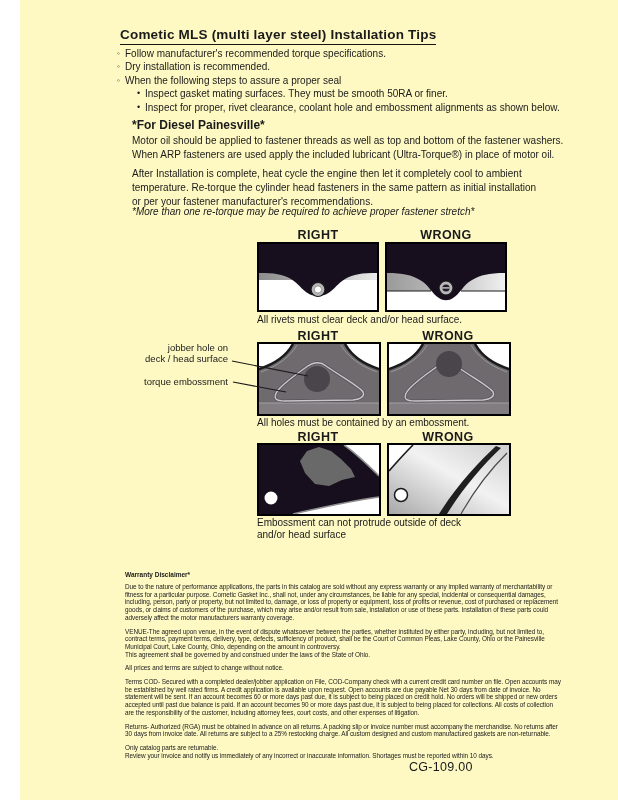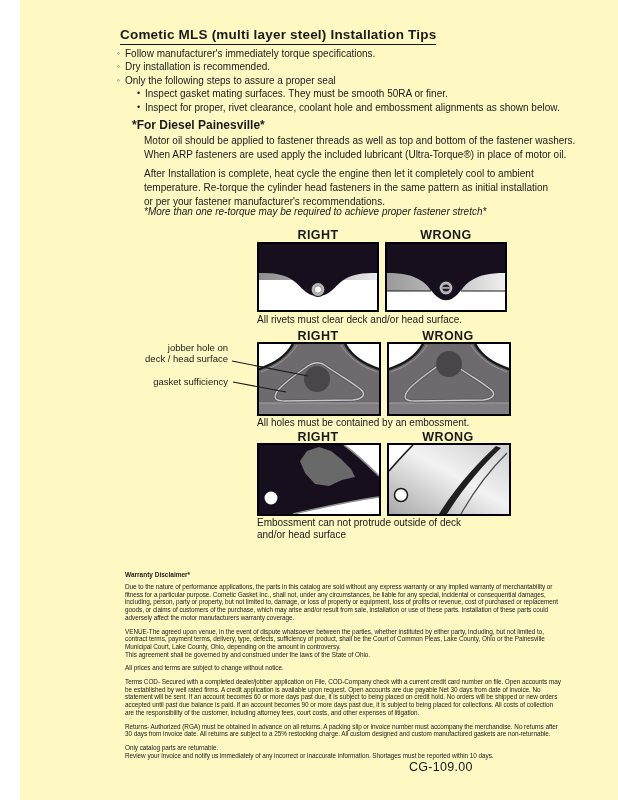--- a/index.html
+++ b/index.html
@@ -15,21 +15,21 @@
     border-bottom:1.6px solid #141414; padding-bottom:2px; display:inline-block;
   }
   .bullets { position:absolute; left:97px; top:47px; font-size:10px; line-height:13.4px; }
   .b-row { display:flex; }
   .b-row .glyph { width:7px; font-size:8px; line-height:13.4px; flex:none; }
   .b-row .b-text { padding-left:1px; }
   .b-row.sub { margin-left:20px; }
   .b-row.sub .glyph { font-size:9px; }
 
   .diesel-h { position:absolute; left:112px; top:118px; margin:0; font-size:12px; font-weight:bold; }
-  .body { position:absolute; left:124px; margin:0; font-size:10px; line-height:14px; }
+  .body { position:absolute; left:112px; margin:0; font-size:10px; line-height:14px; }
   .p1 { top:134px; }
   .p2 { top:167px; }
   .p3 { top:205px;font-style:italic; }
 
   .dg-label {
     position:absolute; width:122px; text-align:center;
     font-size:12.5px; font-weight:bold; letter-spacing:0.4px;
   }
   .dg-box { position:absolute; border:2px solid #000; display:block; background:#fff; }
   .dg-caption { position:absolute; font-size:10px; line-height:12px; }
@@ -49,29 +49,29 @@
 </head>
 <body>
 
 <div class="page">
 
   <h1 class="title">Cometic MLS (multi layer steel) Installation Tips</h1>
 
   <div class="bullets">
     <div class="b-row">
       <span class="glyph">◦</span>
-      <span class="b-text">Follow manufacturer's immediately torque specifications.</span>
+      <span class="b-text">Follow manufacturer's recommended torque specifications.</span>
     </div>
     <div class="b-row">
       <span class="glyph">◦</span>
       <span class="b-text">Dry installation is recommended.</span>
     </div>
     <div class="b-row">
       <span class="glyph">◦</span>
-      <span class="b-text">Only the following steps to assure a proper seal</span>
+      <span class="b-text">When the following steps to assure a proper seal</span>
     </div>
     <div class="b-row sub">
       <span class="glyph">•</span>
       <span class="b-text">Inspect gasket mating surfaces.  They must be smooth 50RA or finer.</span>
     </div>
     <div class="b-row sub">
       <span class="glyph">•</span>
       <span class="b-text">Inspect for proper, rivet clearance, coolant hole and embossment alignments as shown below.</span>
     </div>
   </div>
@@ -153,21 +153,21 @@
     <path d="M82,1 C88,12 101,22 118,28" fill="none" stroke="#9b979b" stroke-width="1"></path>
     <path d="M17,55 C13,50 22,41 46,24 C54,18 61,17 67,22 C86,35 101,43 104,48 C106,52 102,55 94,56 L26,57 C19,57 18,56 17,55 Z" fill="none" stroke="#57535a" stroke-width="3"></path>
     <path d="M17,55 C13,50 22,41 46,24 C54,18 61,17 67,22 C86,35 101,43 104,48 C106,52 102,55 94,56 L26,57 C19,57 18,56 17,55 Z" fill="none" stroke="#c9c5c9" stroke-width="1.5"></path>
     <circle cx="60" cy="20" r="13" fill="#49454b"></circle>
   </svg>
 
   <div class="dg-caption" style="left:237px; top:417px;">All holes must be contained by an embossment.</div>
 
   <div class="side-label pre" style="top:343px;">jobber hole on
 deck / head surface</div>
-  <div class="side-label" style="top:377px;">gasket sufficiency</div>
+  <div class="side-label" style="top:377px;">torque embossment</div>
 
   <svg class="leader" width="100" height="50" viewBox="0 0 100 50">
     <line x1="4" y1="13" x2="80" y2="28" stroke="#1a1a1a" stroke-width="1.1"></line>
     <line x1="5" y1="34" x2="58" y2="44" stroke="#1a1a1a" stroke-width="1.1"></line>
   </svg>
 
   <div class="dg-label" style="left:237px; top:430px;">RIGHT</div>
   <div class="dg-label" style="left:367px; top:430px;">WRONG</div>
 
   <svg class="dg-box" style="left:237px; top:443px;" width="120" height="69" viewBox="0 0 120 69">

